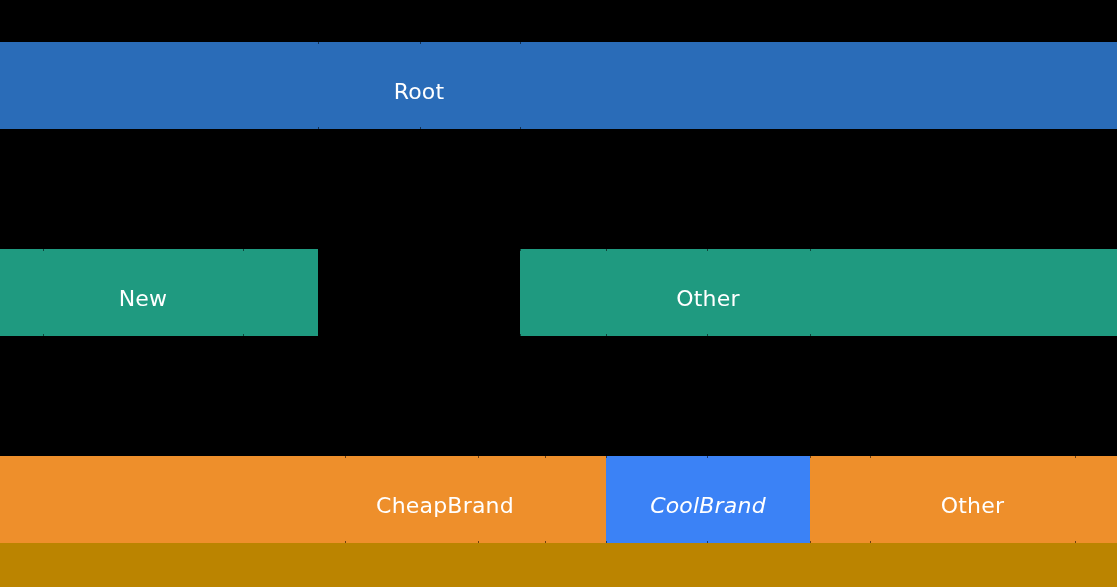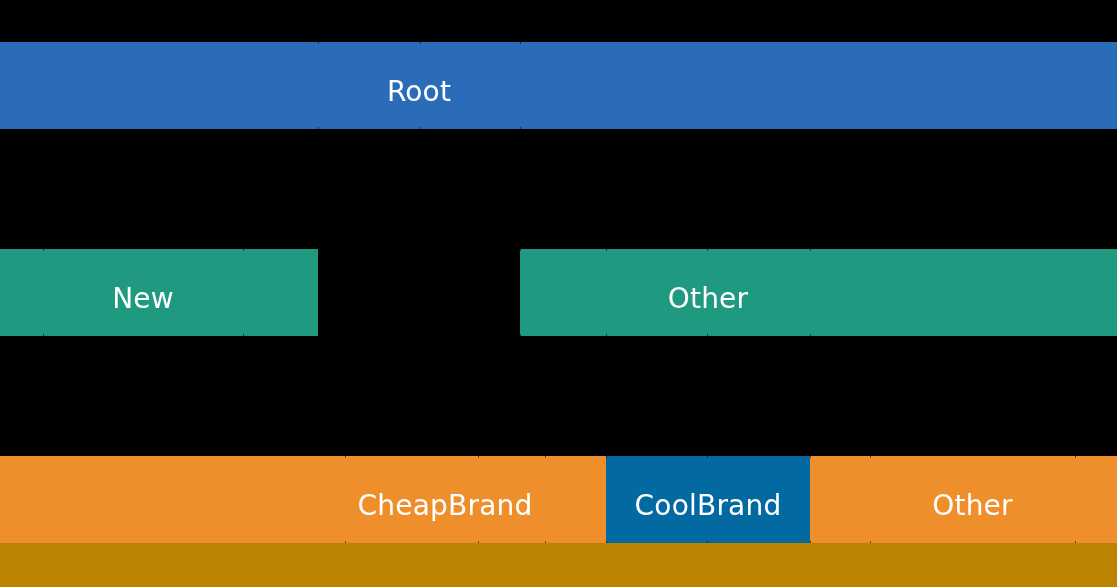--- a/index.html
+++ b/index.html
@@ -25,21 +25,21 @@
     top: 0;
     height: 100%;
     box-sizing: border-box;
     display: flex;
     align-items: center;
     justify-content: center;
     overflow: hidden;
   }
   .seg-label {
     color: #ffffff;
-    font-size: 28px;
+    font-size: 22px;
     line-height: 1;
     letter-spacing: 0.2px;
     white-space: nowrap;
     user-select: none;
     margin-top: 12px;
   }
   
   .notch {
     position: absolute;
     width: 1px;
@@ -105,21 +105,21 @@
     <div class="band" style="top: 456px; height: 87px;">
       <div class="seg" style="left: 0px; width: 345px; background: rgb(238, 143, 43);">
         <span class="seg-label" style="color: rgb(255, 255, 255);"></span>
       </div>
       <div class="seg" style="left: 345px; width: 200px; background: rgb(238, 143, 43);">
         <span class="seg-label" style="color: rgb(255, 255, 255);">CheapBrand</span>
       </div>
       <div class="seg" style="left: 545px; width: 61px; background: rgb(238, 143, 43);">
         <span class="seg-label" style="color: rgb(255, 255, 255);"></span>
       </div>
-      <div class="seg" style="left: 606px; width: 204px; background: #0369a1;">
+      <div class="seg" style="left: 606px; width: 204px; background: #3b82f6; font-style: italic;">
         <span class="seg-label" style="color: rgb(255, 255, 255);">CoolBrand</span>
       </div>
       <div class="seg" style="left: 810px; width: 60px; background: rgb(238, 143, 43);">
         <span class="seg-label" style="color: rgb(255, 255, 255);"></span>
       </div>
       <div class="seg" style="left: 870px; width: 205px; background: rgb(238, 143, 43);">
         <span class="seg-label" style="color: rgb(255, 255, 255);">Other</span>
       </div>
       <div class="seg" style="left: 1075px; width: 42px; background: rgb(238, 143, 43);">
         <span class="seg-label" style="color: rgb(255, 255, 255);"></span>

